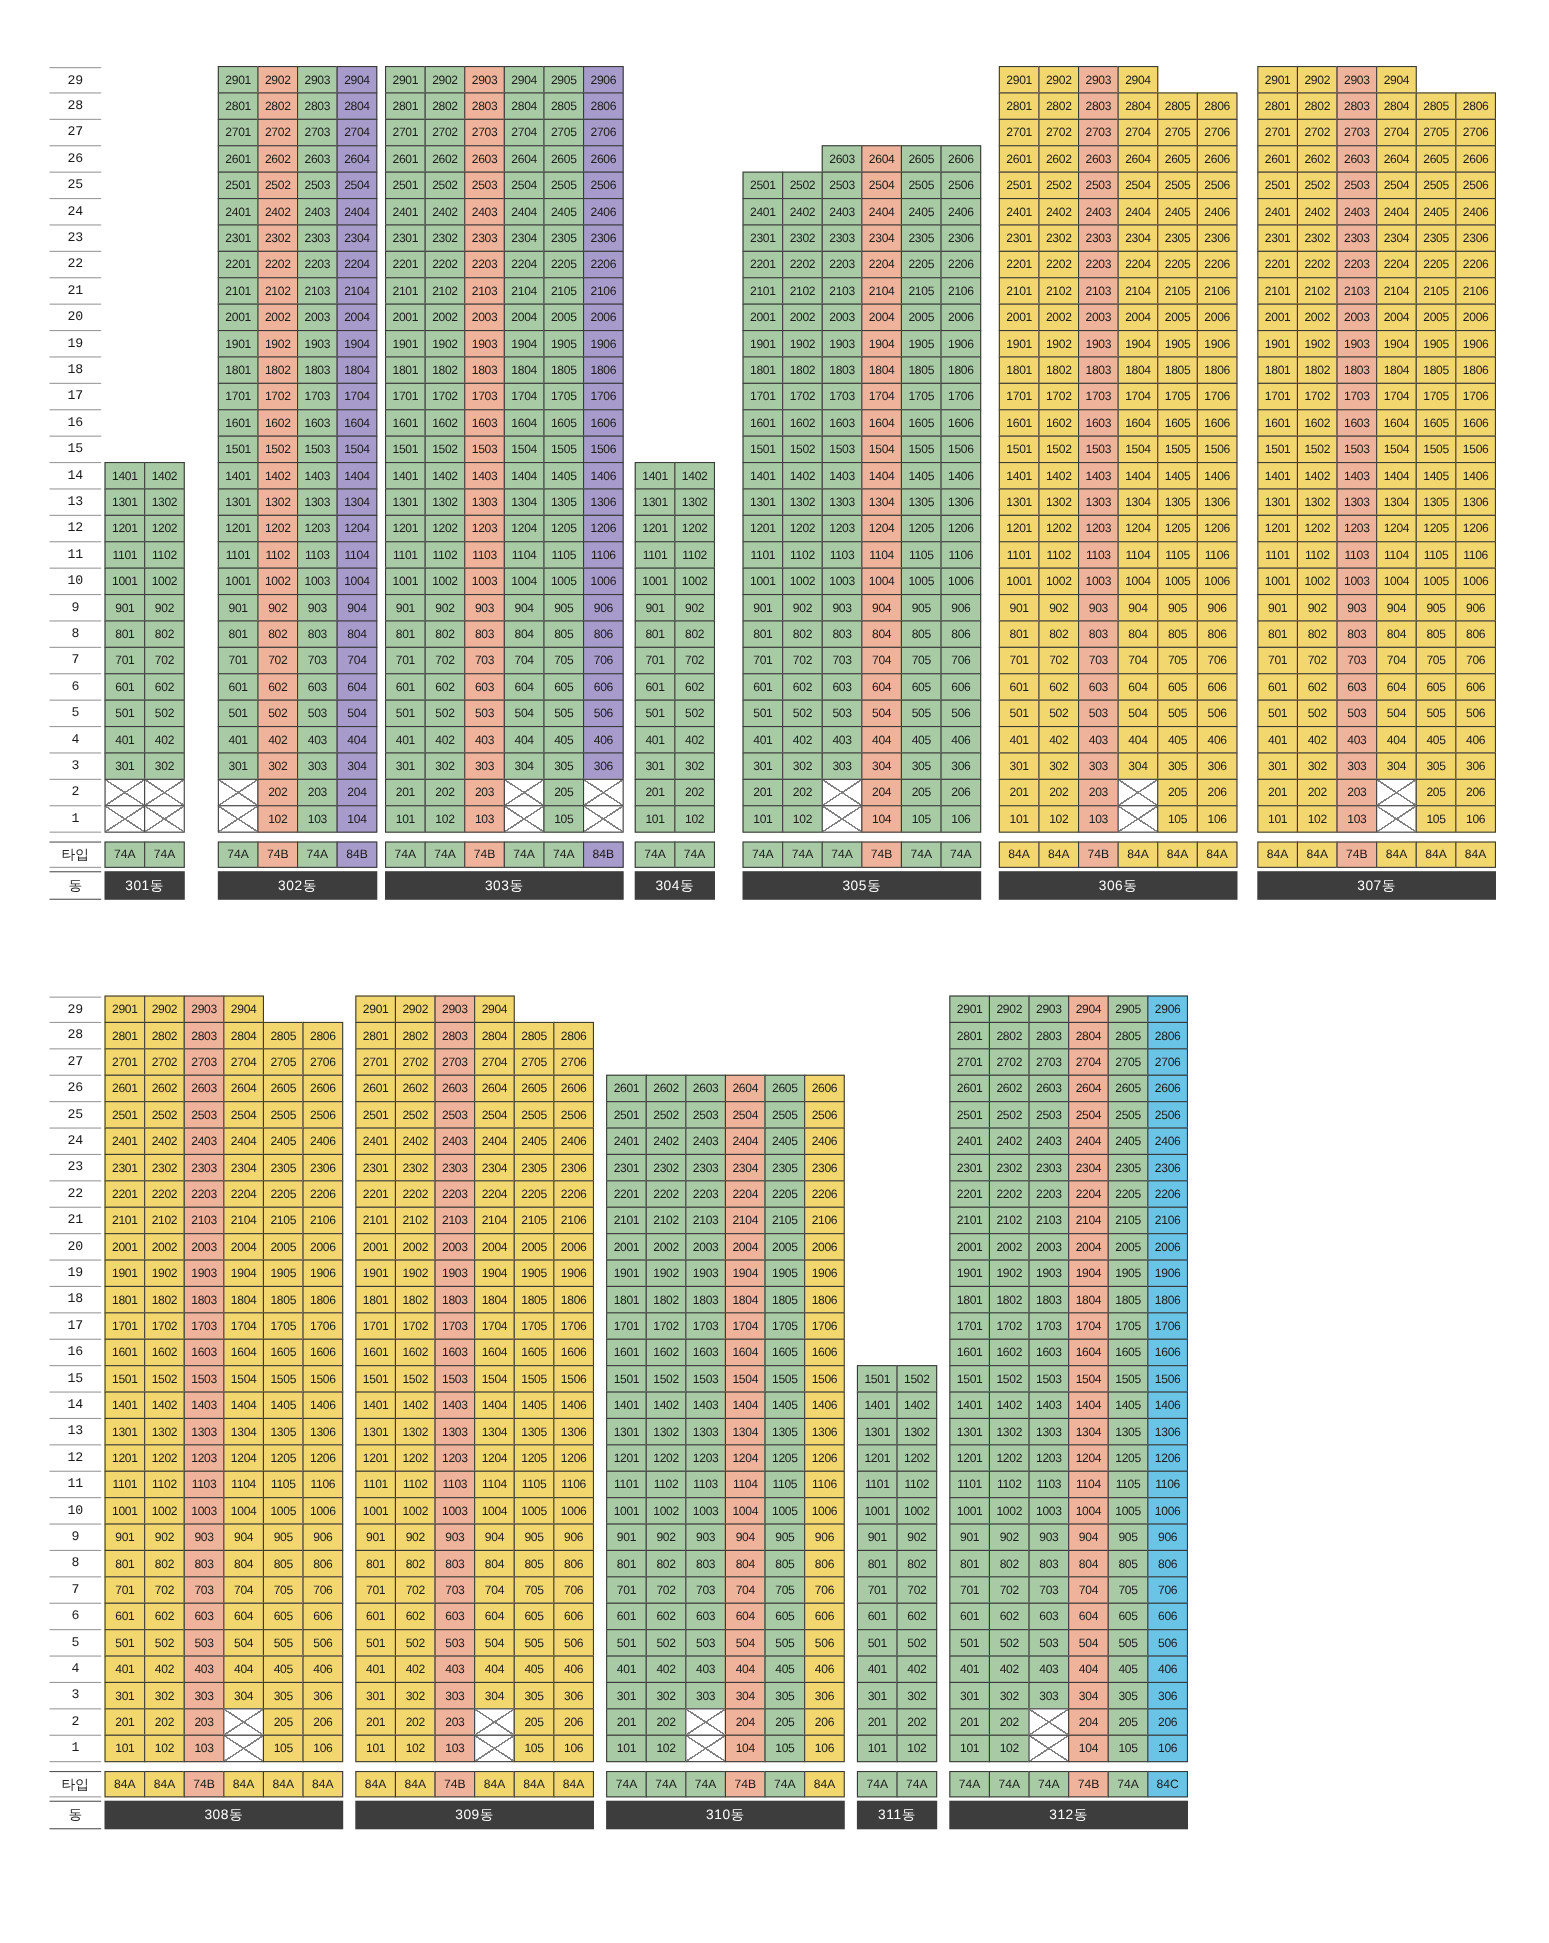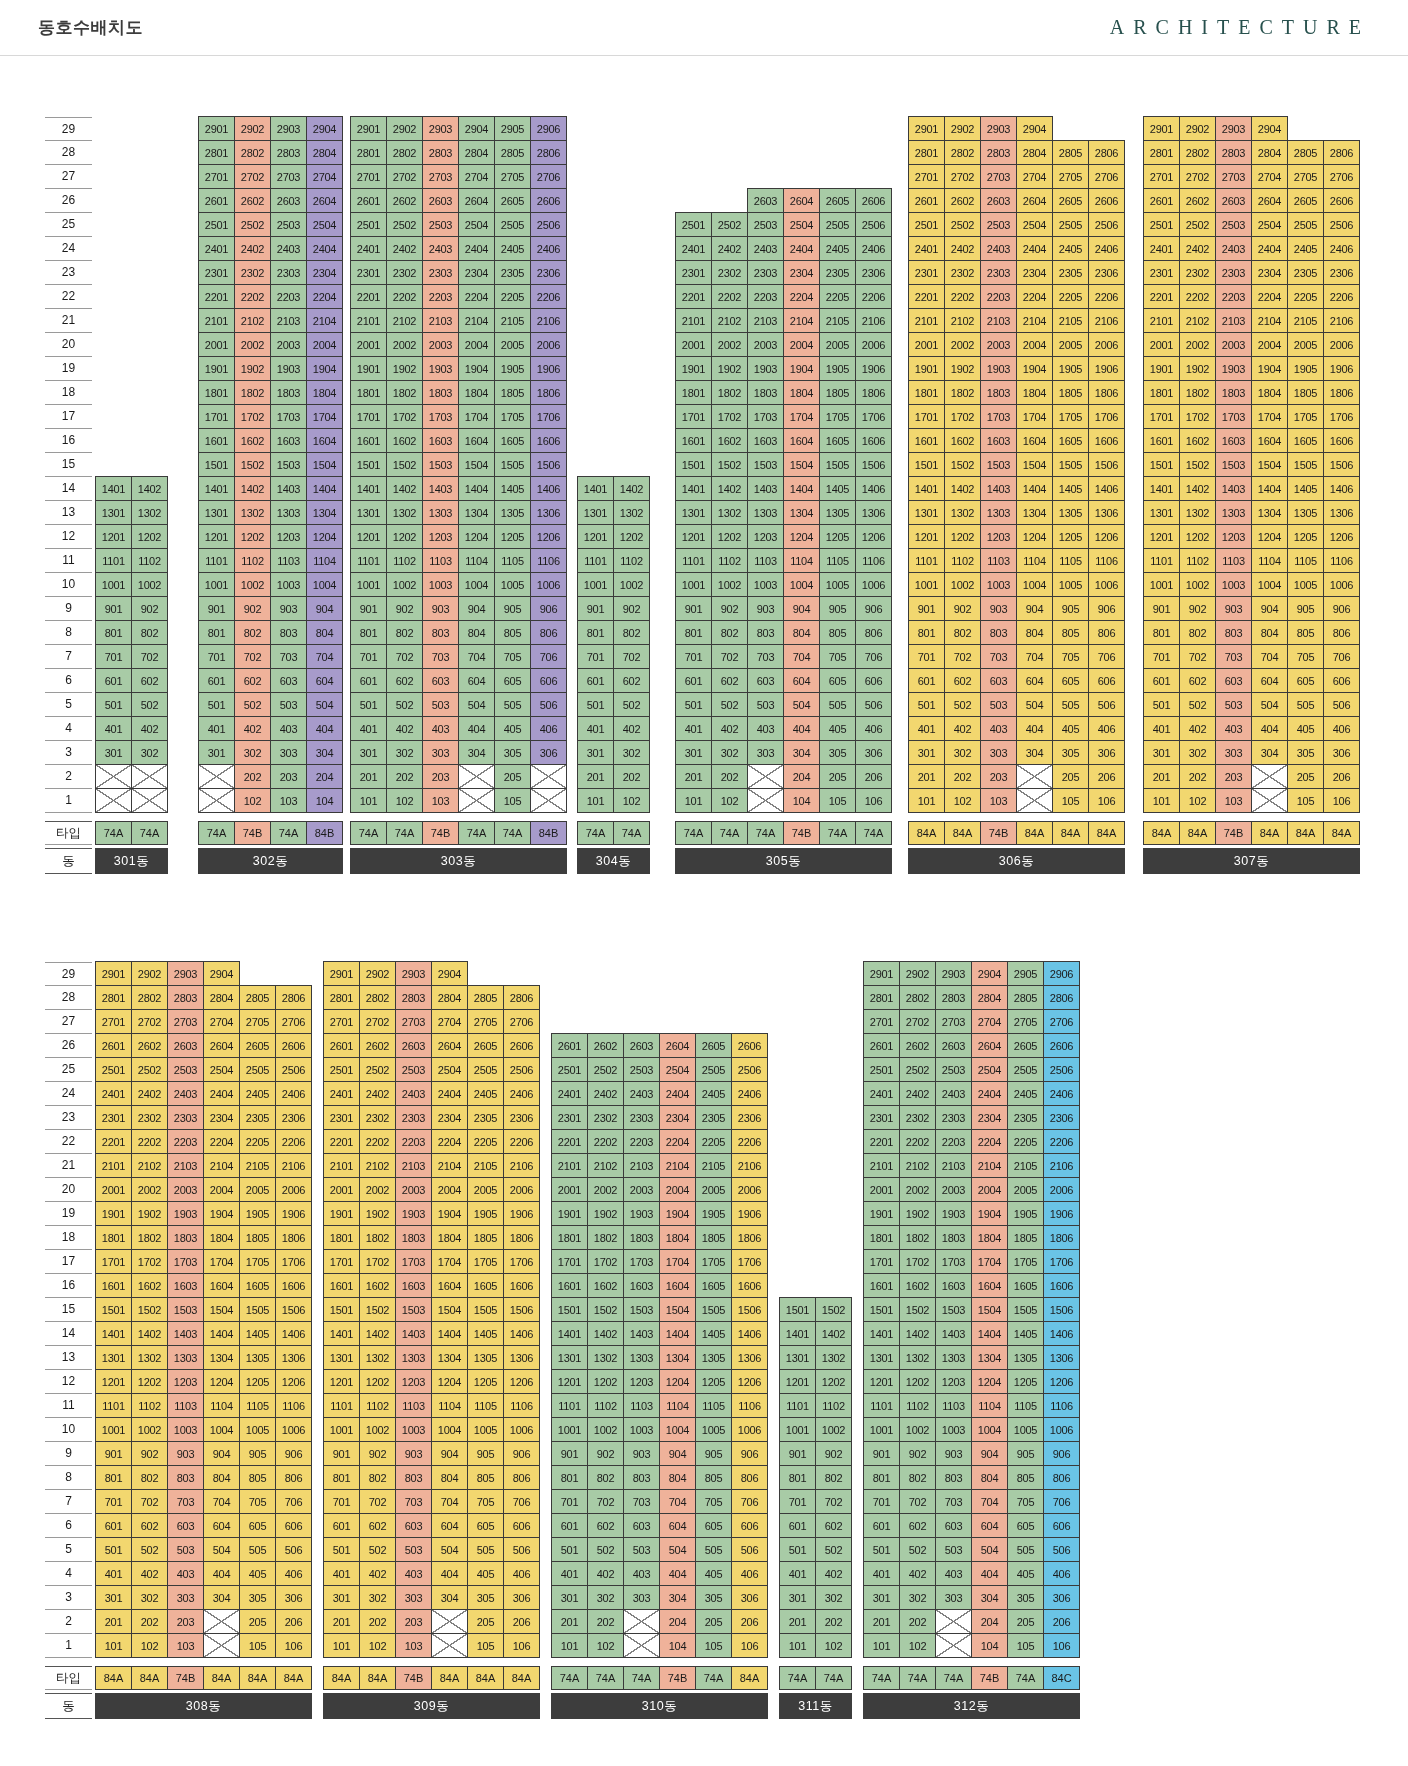--- a/index.html
+++ b/index.html
@@ -4,45 +4,41 @@
 <style>
   html,body{margin:0;padding:0;background:#fff;}
   body{width:1408px;min-height:1766px;font-family:"Liberation Sans","DejaVu Sans",sans-serif;color:#1b1b1b;}
   header{height:56px;border-bottom:1px solid #d8d8d8;display:flex;align-items:center;justify-content:space-between;padding:0 38px;box-sizing:border-box;}
   h1{font-size:17px;font-weight:bold;color:#3c3c3c;margin:0;letter-spacing:0.5px;}
   .brand{font-family:"Liberation Serif","DejaVu Serif",serif;font-size:20px;color:#27504d;letter-spacing:0.45em;font-weight:500;}
   .section{display:flex;align-items:flex-end;margin-left:45px;}
   .s0{margin-top:60px;}
   .s1{margin-top:87px;}
   .label-col{width:47px;display:flex;flex-direction:column;}
-  .floors-labels{margin-bottom:8px;}
+  .floors-labels{margin-bottom:8px;font-family:Liberation Mono, monospace;}
   .floor-label{height:24px;box-sizing:border-box;border-bottom:1px solid #9a9a9a;line-height:23px;text-align:center;font-size:12px;color:#1a1a1a;}
   .floor-label:first-child{border-top:1px solid #9a9a9a;}
   .side-label{height:24px;box-sizing:border-box;border-top:1px solid #555;border-bottom:1px solid #9a9a9a;line-height:22px;text-align:center;font-size:12.5px;margin-bottom:3px;color:#222;}
   .side-label.dong-label{height:26px;line-height:24px;border-bottom:1px solid #555;margin-bottom:0;}
   .building{display:flex;flex-direction:column;}
   .grid{padding:1px 0 0 1px;}
   .row{display:flex;}
   .cell{width:37px;height:25px;margin:-1px 0 0 -1px;border:1px solid #3a3a3a;box-sizing:border-box;display:flex;align-items:center;justify-content:center;font-size:11px;letter-spacing:-0.3px;}
   .cell.empty{border-color:transparent;background:transparent!important;}
   .cell.x{background-color:#fff;background-image:
     linear-gradient(to top right, transparent calc(50% - 0.7px), #818181 calc(50% - 0.7px), #818181 calc(50% + 0.7px), transparent calc(50% + 0.7px)),
     linear-gradient(to top left, transparent calc(50% - 0.7px), #818181 calc(50% - 0.7px), #818181 calc(50% + 0.7px), transparent calc(50% + 0.7px));}
   .types{display:flex;margin-top:8px;padding-left:1px;}
   .tcell{width:37px;height:24px;margin-left:-1px;border:1px solid #3a3a3a;box-sizing:border-box;display:flex;align-items:center;justify-content:center;font-size:11px;}
   .dong{margin-top:3px;height:26px;background:#3d3d3d;color:#fff;display:flex;align-items:center;justify-content:center;font-size:12.5px;letter-spacing:0.5px;}
 </style>
 </head>
 <body>
 
 <div>
-  <header>
-    <h1>동호수배치도</h1>
-    <div class="brand">ARCHITECTURE</div>
-  </header>
   <div class="section s0">
       <div class="label-col">
         <div class="floors-labels">
           <div class="floor-label">29</div>
           <div class="floor-label">28</div>
           <div class="floor-label">27</div>
           <div class="floor-label">26</div>
           <div class="floor-label">25</div>
           <div class="floor-label">24</div>
           <div class="floor-label">23</div>

